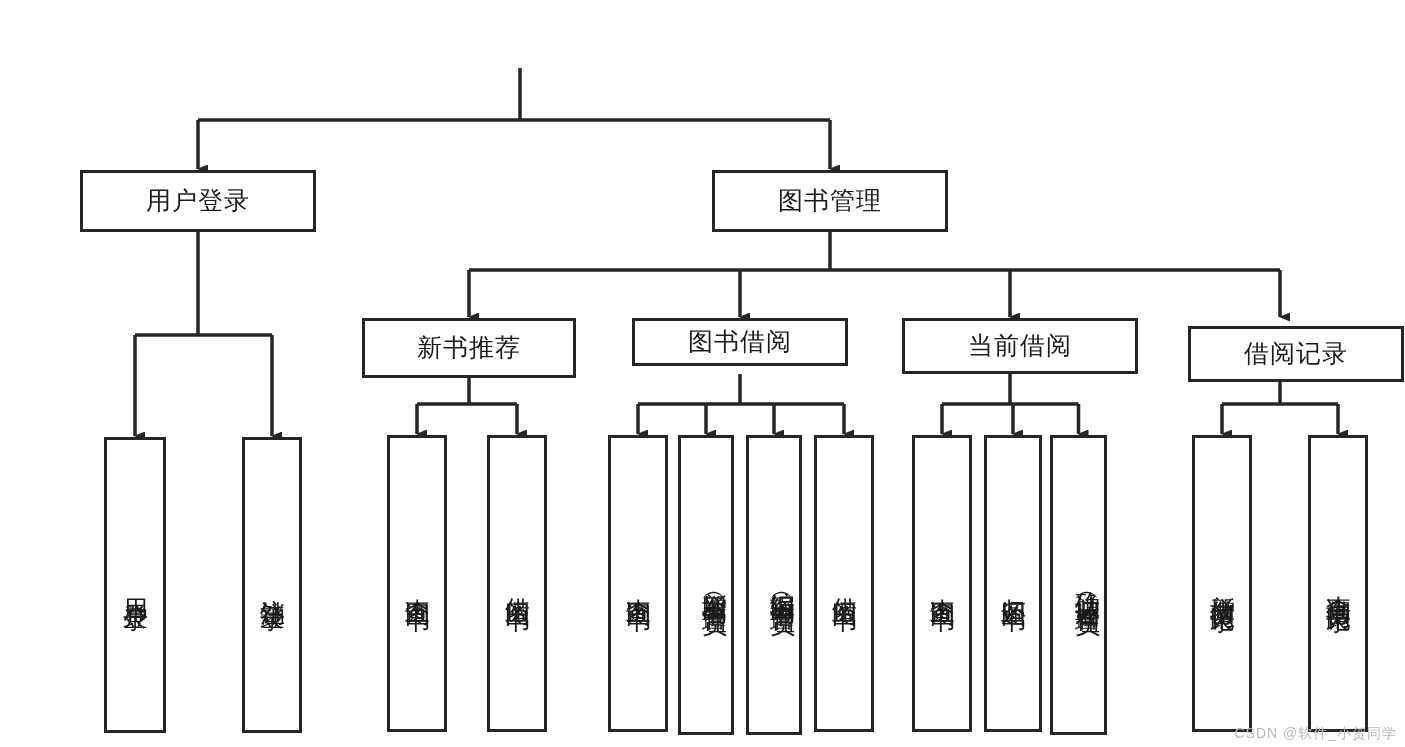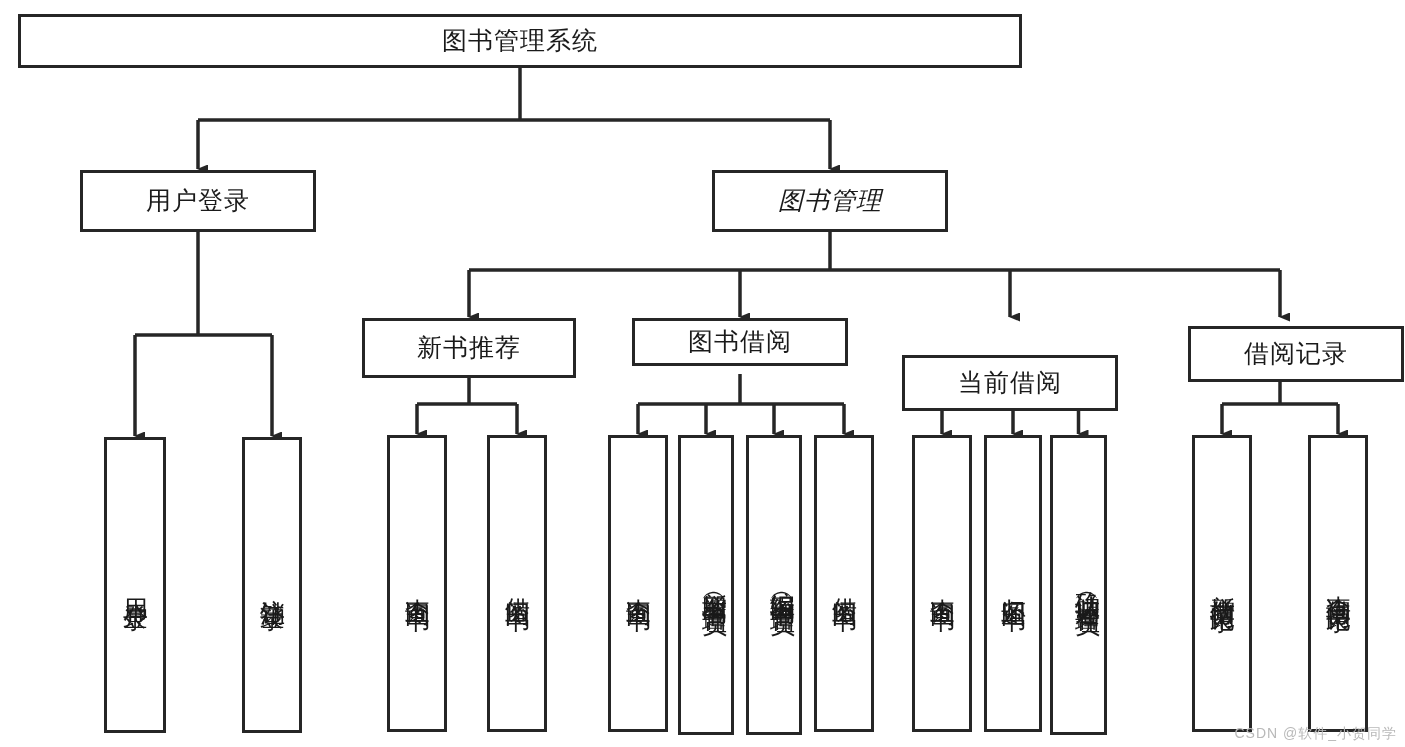--- a/index.html
+++ b/index.html
@@ -108,41 +108,38 @@
         <path d="M 942 404 L 942 434" marker-end="url(#arrowhead)"></path>
         <path d="M 1013 404 L 1013 434" marker-end="url(#arrowhead)"></path>
         <path d="M 1078.5 404 L 1078.5 434" marker-end="url(#arrowhead)"></path>
         <path d="M 1280 374 L 1280 404"></path>
         <path d="M 1222 404 L 1338 404"></path>
         <path d="M 1222 404 L 1222 434" marker-end="url(#arrowhead)"></path>
         <path d="M 1338 404 L 1338 434" marker-end="url(#arrowhead)"></path>
       </g>
   </svg>
 
-  <div class="node horiz" style="left: 18px; top: 14px; width: 1004px; height: 54px;">
-    <span class="node-label">图书管理系统</span>
-  </div>
 
   <div class="node horiz" style="left: 80px; top: 170px; width: 236px; height: 62px;">
     <span class="node-label">用户登录</span>
   </div>
 
-  <div class="node horiz" style="left: 712px; top: 170px; width: 236px; height: 62px; font-style: italic;">
+  <div class="node horiz" style="left: 712px; top: 170px; width: 236px; height: 62px;">
     <span class="node-label">图书管理</span>
   </div>
 
   <div class="node horiz" style="left: 362px; top: 318px; width: 214px; height: 60px;">
     <span class="node-label">新书推荐</span>
   </div>
 
   <div class="node horiz" style="left: 632px; top: 318px; width: 216px; height: 48px;">
     <span class="node-label">图书借阅</span>
   </div>
 
-  <div class="node horiz" style="left: 902px; top: 318px; width: 216px; height: 56px; margin-top: 37px;">
+  <div class="node horiz" style="left: 902px; top: 318px; width: 236px; height: 56px;">
     <span class="node-label">当前借阅</span>
   </div>
 
   <div class="node horiz" style="left: 1172px; top: 326px; width: 216px; height: 56px; margin-left: 16px;">
     <span class="node-label">借阅记录</span>
   </div>
 
   <div class="node vert" style="left: 104px; top: 437px; width: 62px; height: 296px;">
     <span class="node-label">用户登录</span>
   </div>

